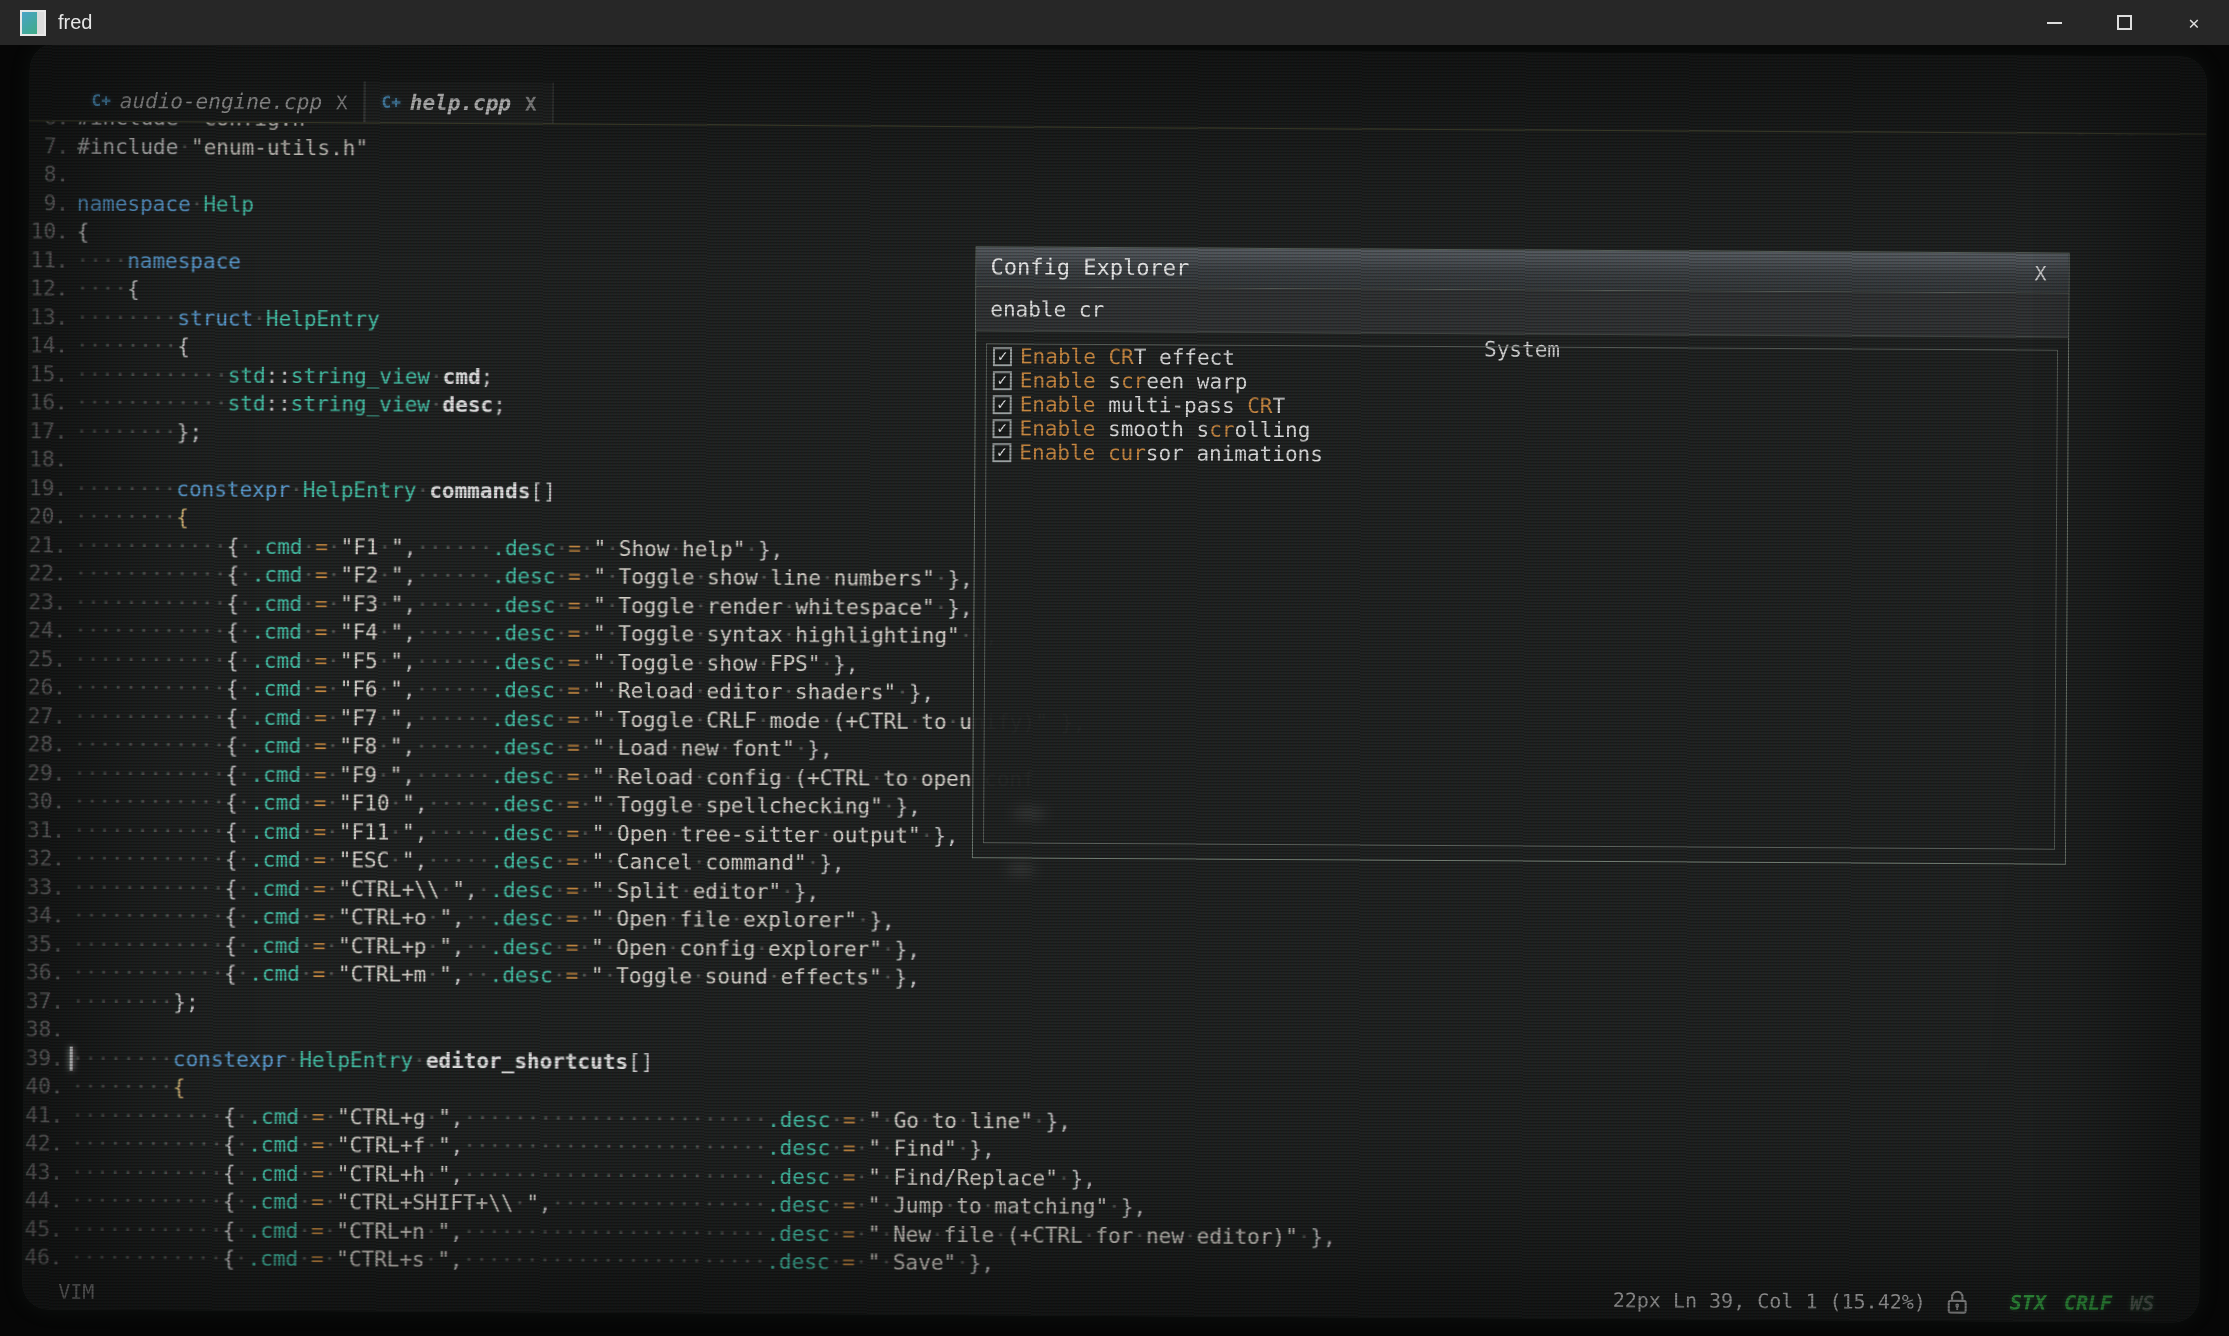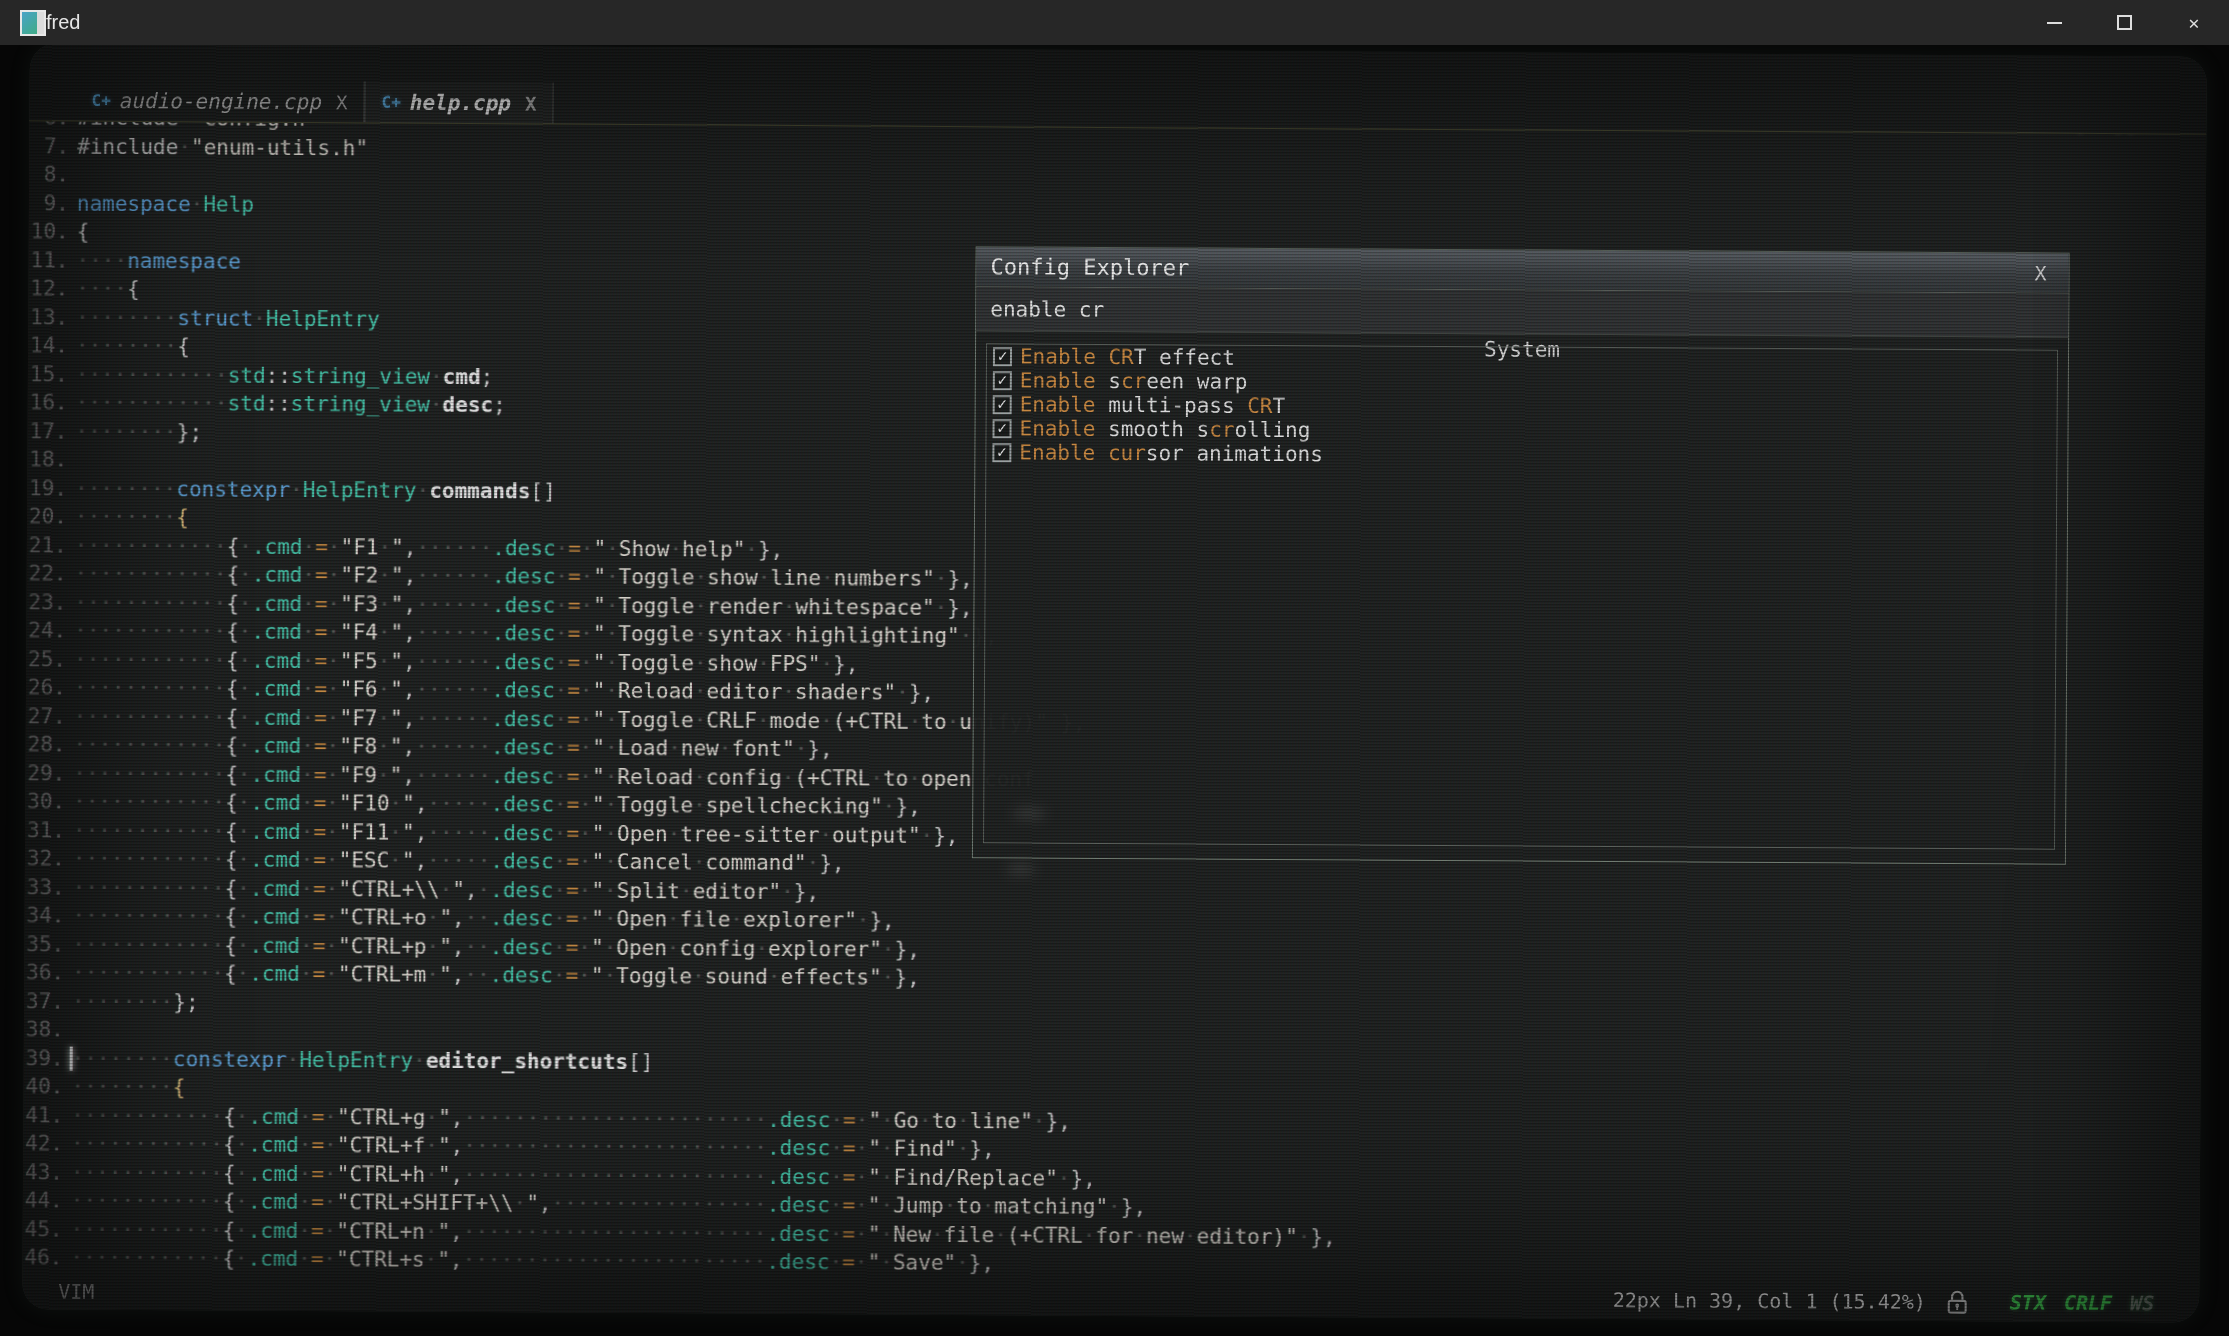--- a/index.html
+++ b/index.html
@@ -7,21 +7,21 @@
               font-family:"DejaVu Sans Mono", monospace; }
 
   
   .titlebar { position:absolute; left:0; top:0; width:2229px; height:45px;
               background:#272727; display:flex; align-items:center; z-index:200; }
   .app-icon { width:26px; height:26px; margin-left:20px; border:2px solid #e8e8e8;
               background:linear-gradient(135deg,#4aa3c8 0%,#3fae7a 100%); position:relative; }
   .app-icon::after{ content:""; position:absolute; right:0; top:0; width:7px; height:100%;
               background:#dcdcdc; }
   .win-title { color:#e6e6e6; font-family:"Liberation Sans", sans-serif; font-size:20px;
-              margin-left:0; }
+              margin-left:12px; }
   .win-controls { position:absolute; right:0; top:0; height:45px; display:flex; }
   .wc-btn { width:70px; height:45px; display:flex; align-items:center; justify-content:center;
             color:#dedede; font-size:18px; }
   .glyph-min { width:15px; height:2px; background:#dedede; display:block; }
   .glyph-max { width:15px; height:15px; border:2px solid #dedede; display:block; }
 
   
   .screen { position:absolute; left:26px; top:50px; width:2177px; height:1266px;
             background:#1d1f1e; border-radius:26px; overflow:hidden;
             transform:rotate(0.35deg); transform-origin:50% 50%;

